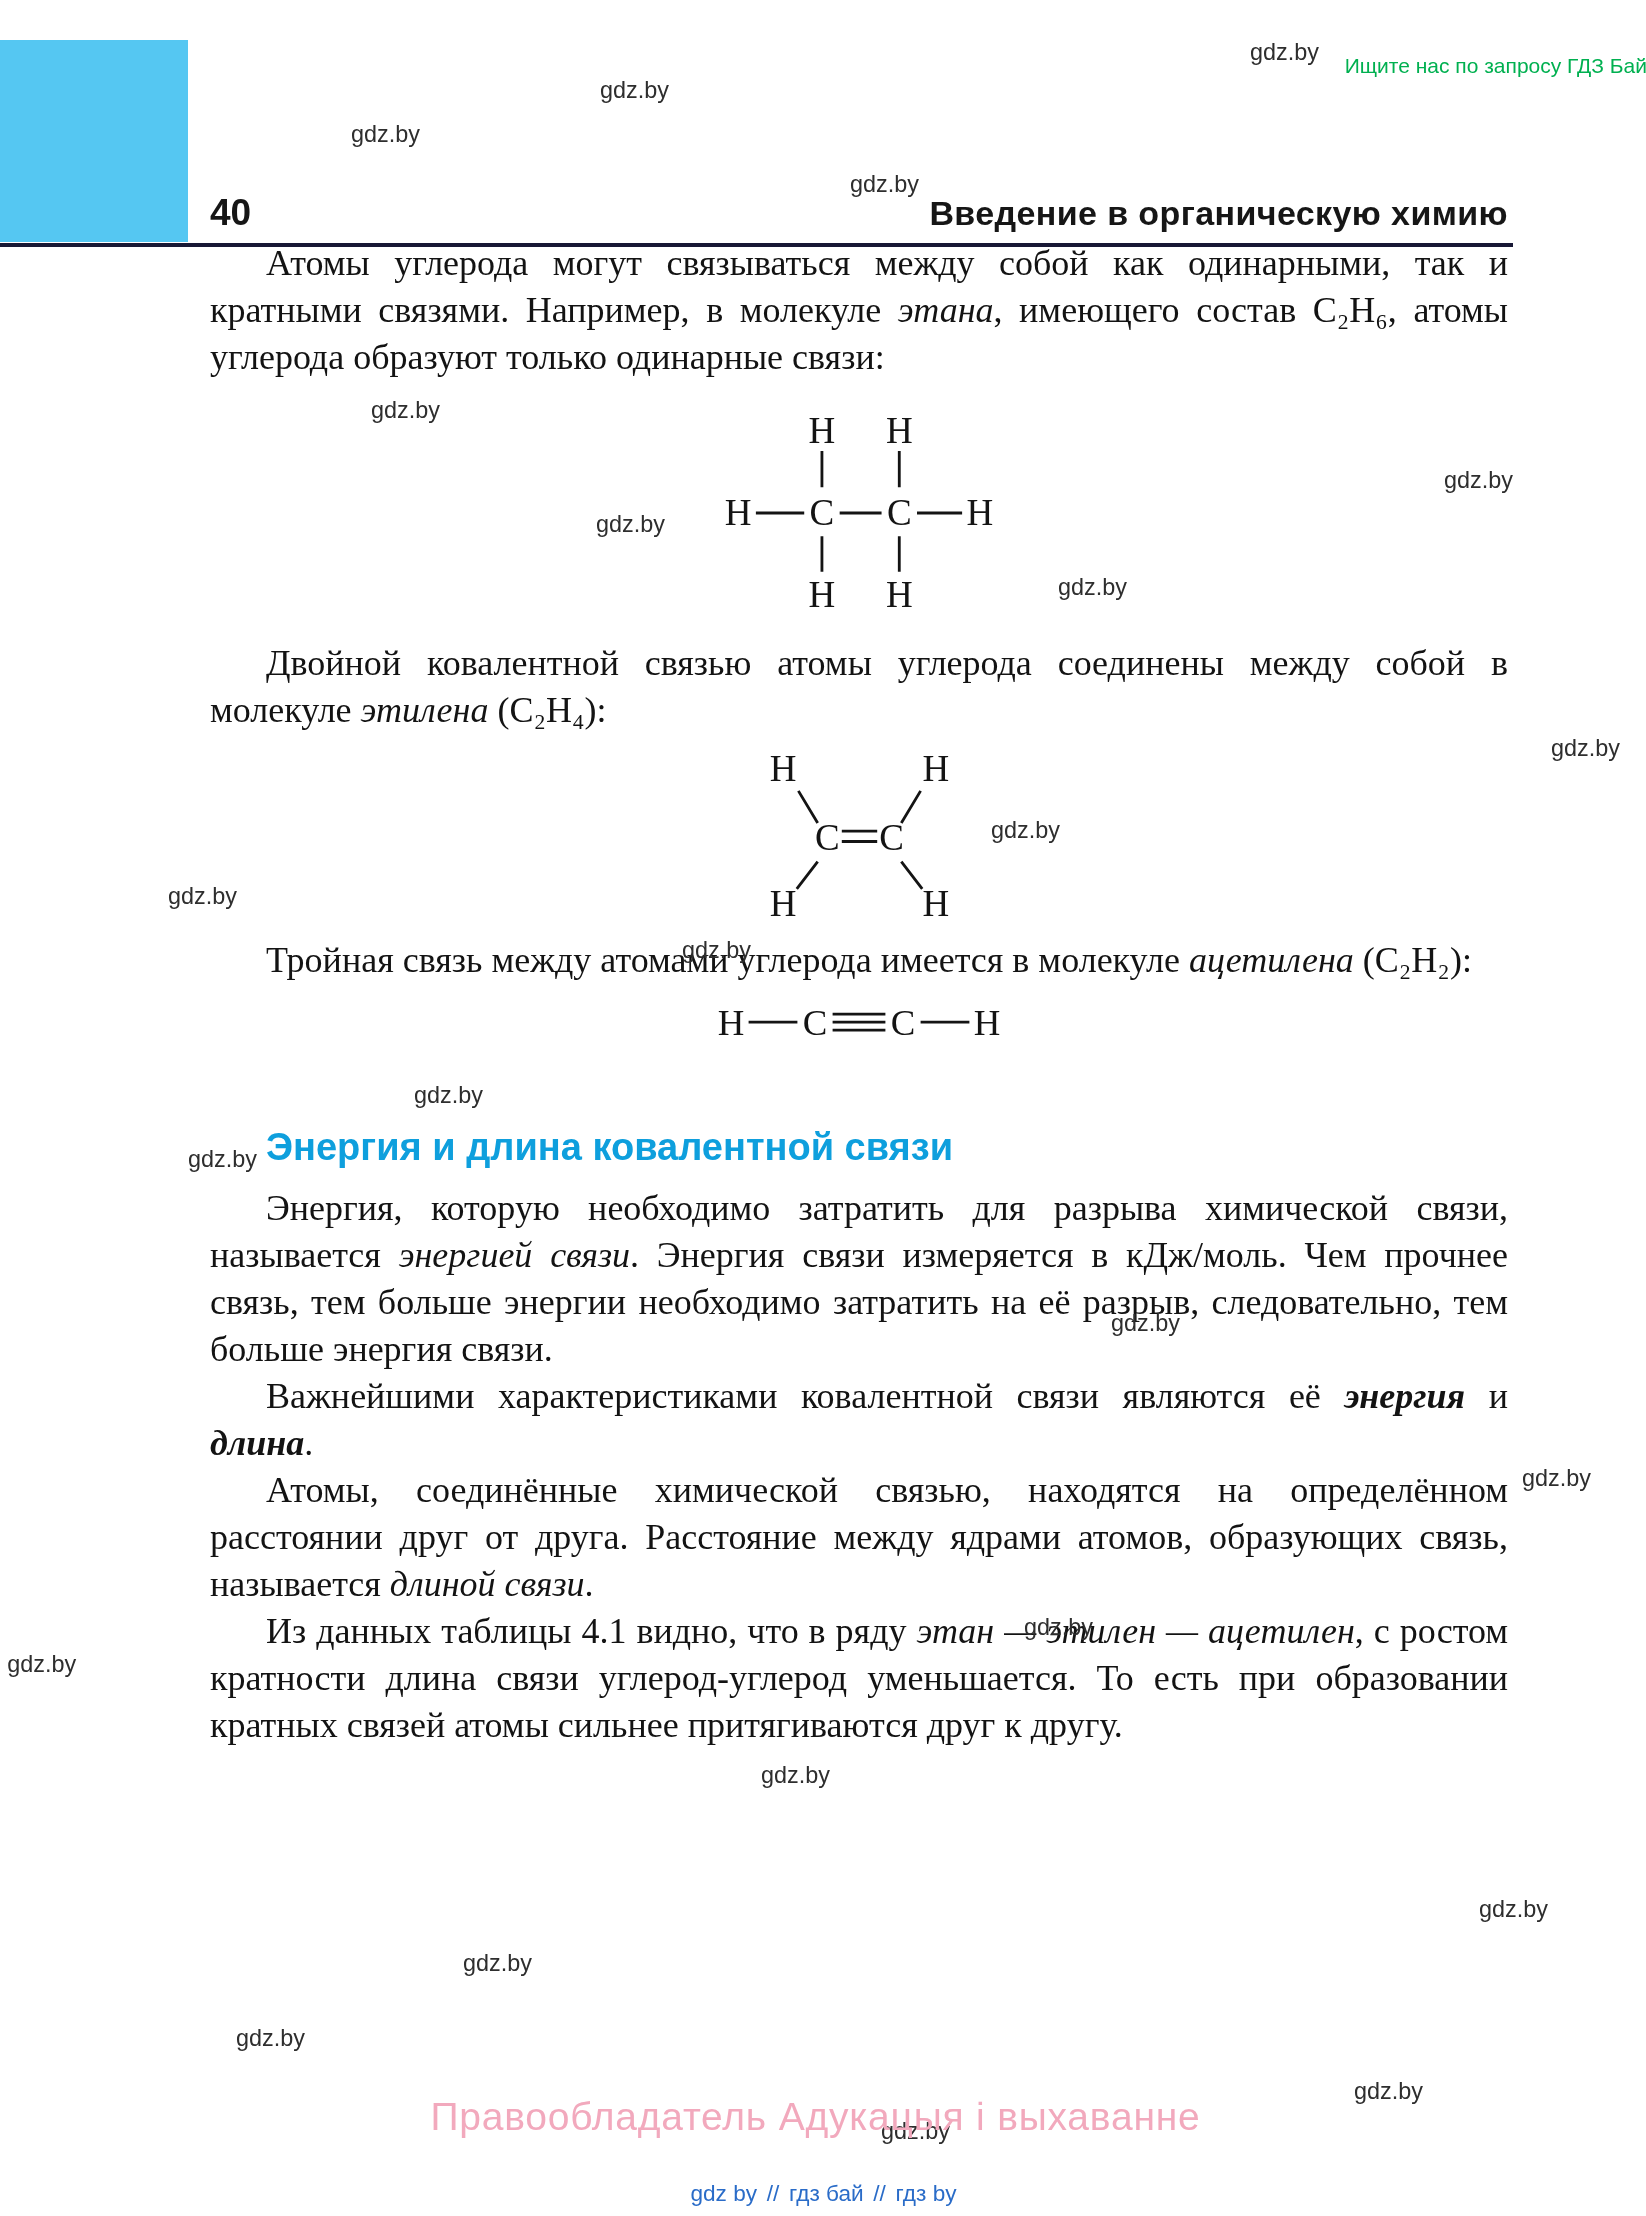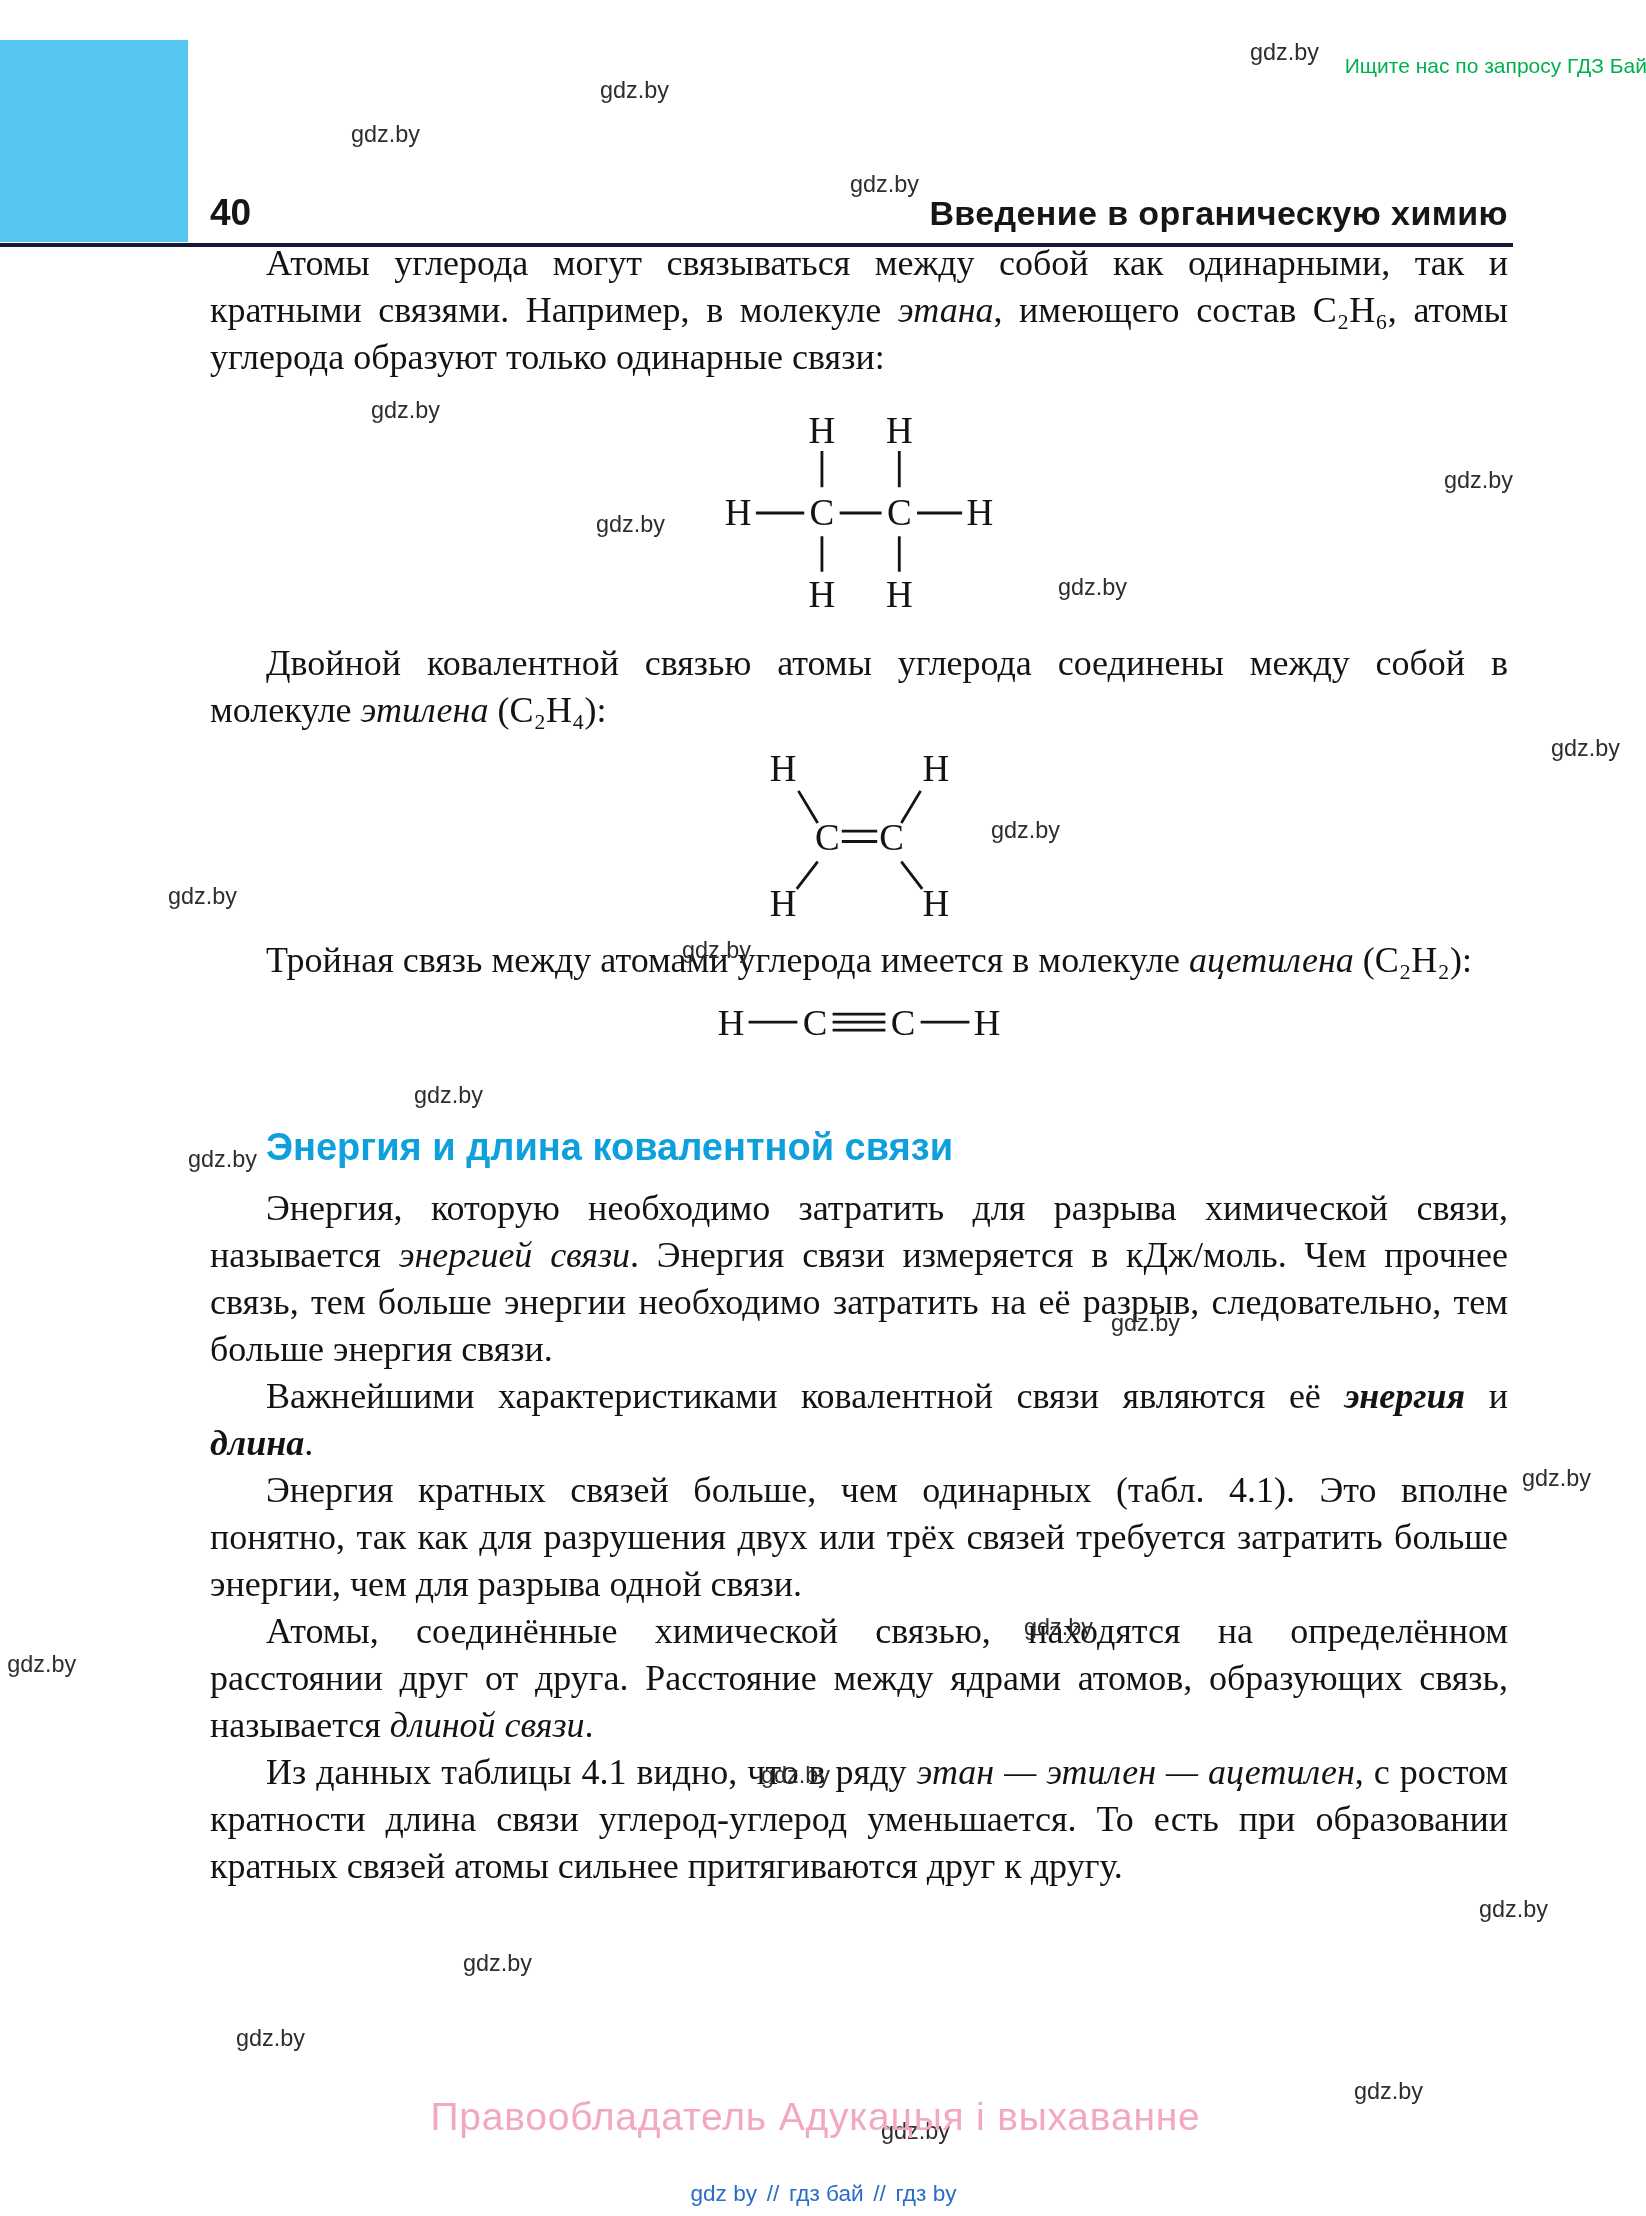--- a/index.html
+++ b/index.html
@@ -120,21 +120,20 @@
         <text x="345" y="50">H</text>
       </svg>
     </div>
 
     <h2 class="section-heading">Энергия и длина ковалентной связи</h2>
 
     <p class="para"><span>Энергия, которую необходимо затратить для разрыва химической связи, называется </span><span class="it">энергией связи</span><span>. Энергия связи измеряется в кДж/моль. Чем прочнее связь, тем больше энергии необходимо затратить на её разрыв, следовательно, тем больше энергия связи.</span></p>
 
     <p class="para"><span>Важнейшими характеристиками ковалентной связи являются её </span><span class="bi">энергия</span><span> и </span><span class="bi">длина</span><span>.</span></p>
 
-    <p class="para"><span>Энергия кратных связей больше, чем одинарных (табл. 4.1). Это вполне понятно, так как для разрушения двух или трёх связей требуется затратить больше энергии, чем для разрыва одной связи.</span></p>
 
     <p class="para"><span>Атомы, соединённые химической связью, находятся на определённом расстоянии друг от друга. Расстояние между ядрами атомов, образующих связь, называется </span><span class="it">длиной связи</span><span>.</span></p>
 
     <p class="para"><span>Из данных таблицы 4.1 видно, что в ряду </span><span class="it">этан — этилен — ацетилен</span><span>, с ростом кратности длина связи углерод-углерод уменьшается. То есть при образовании кратных связей атомы сильнее притягиваются друг к другу.</span></p>
 
   </div>
 
   <span class="wm" style="left:1250px;top:39px">gdz.by</span>
   <span class="wm" style="left:600px;top:77px">gdz.by</span>
   <span class="wm" style="left:351px;top:121px">gdz.by</span>

